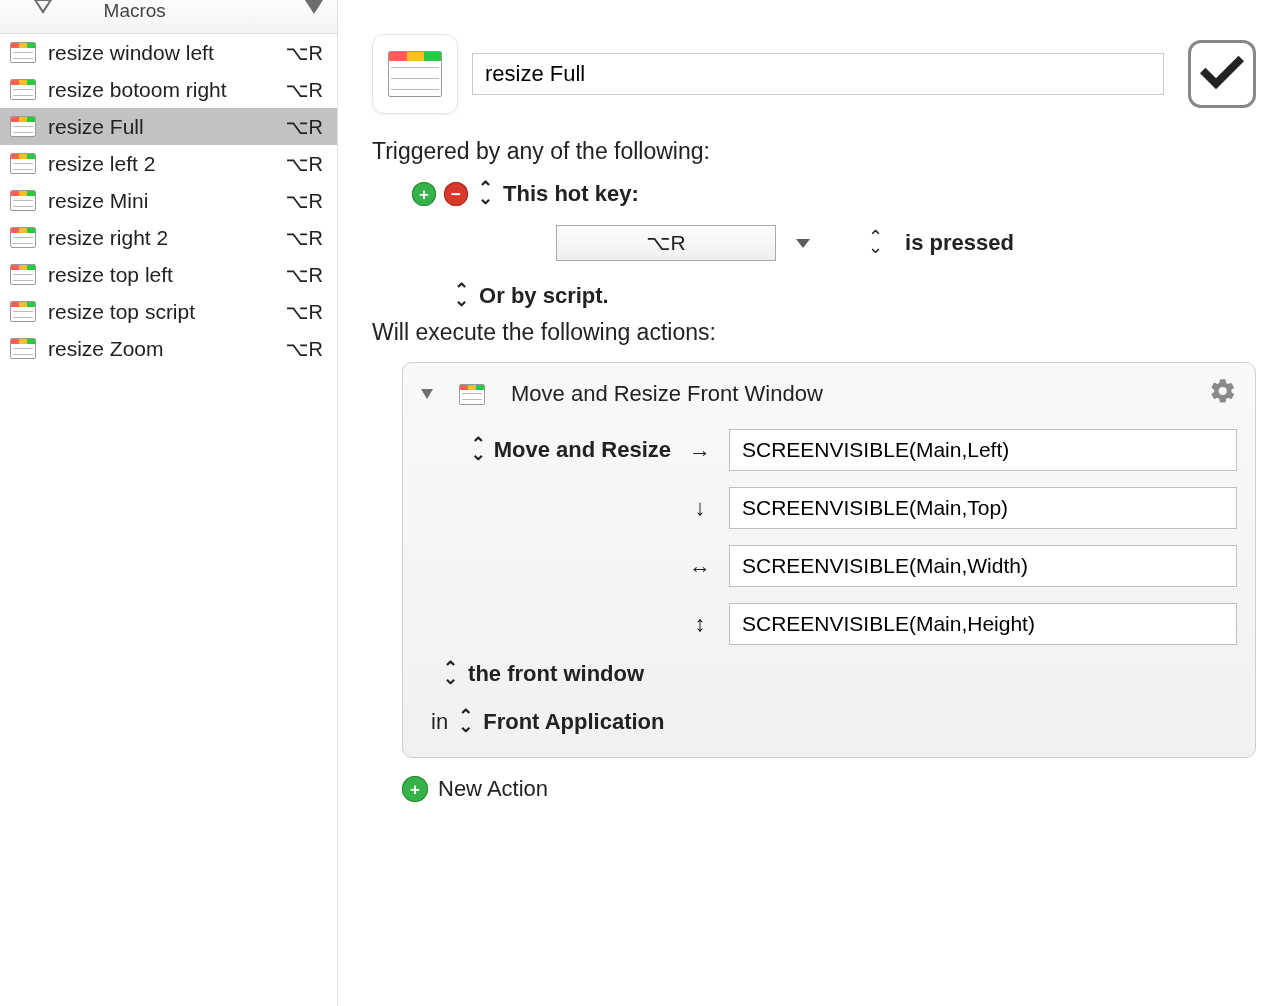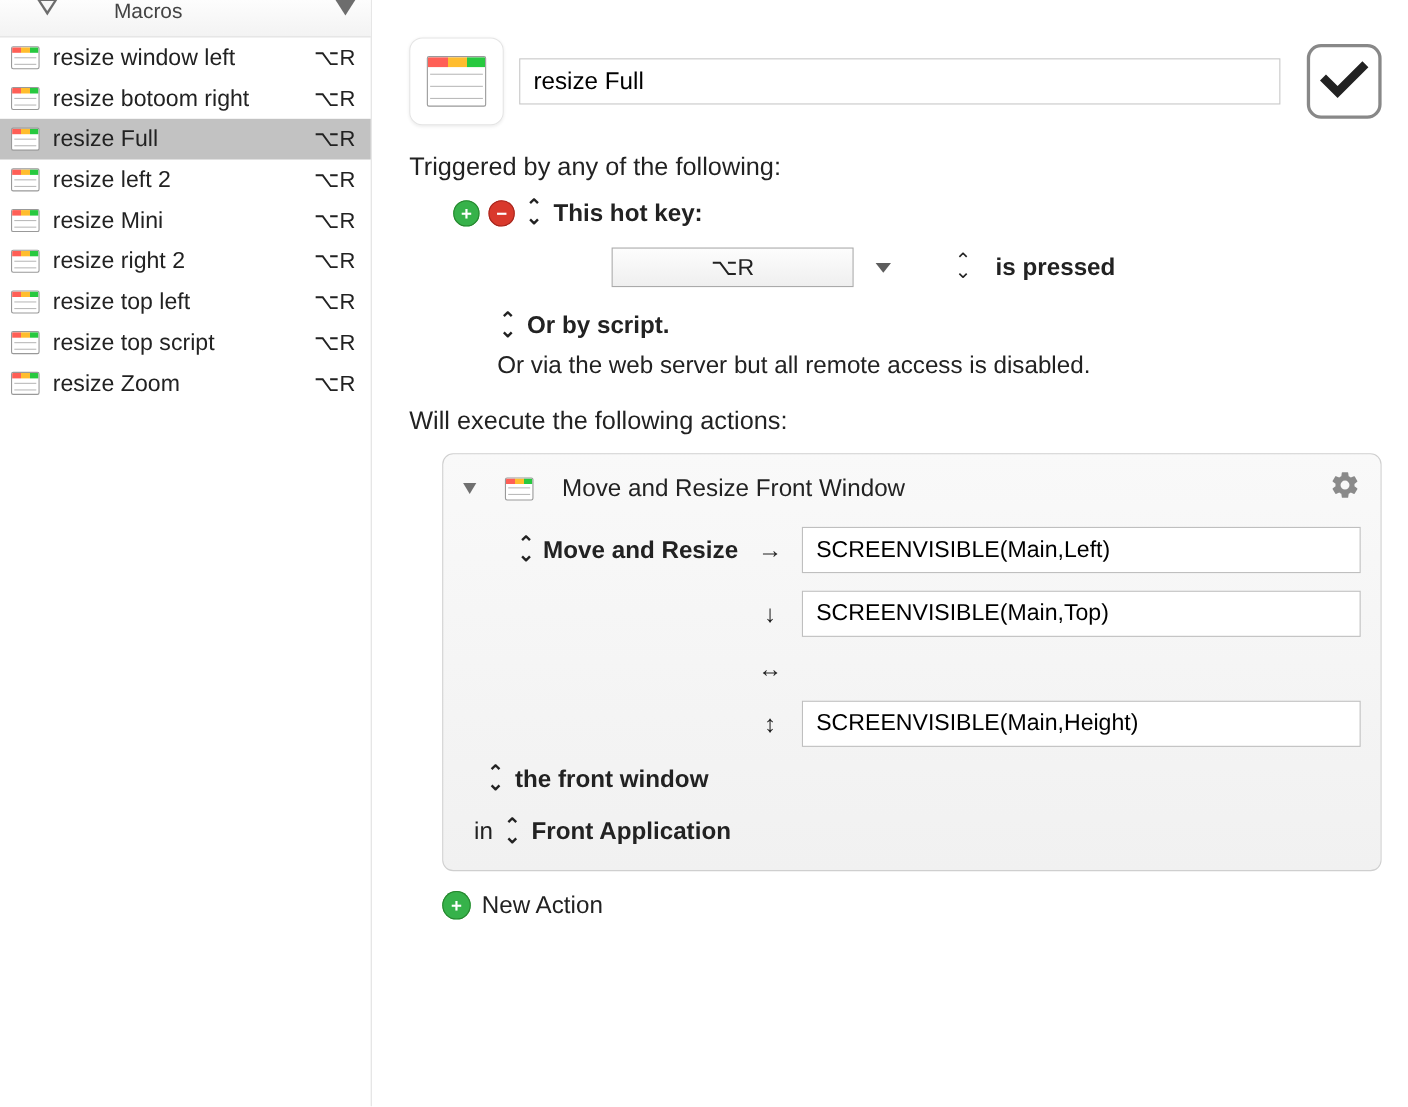--- a/index.html
+++ b/index.html
@@ -339,21 +339,20 @@
         <span class="bold600 sub">is pressed</span>
       </div>
 
       <div class="script-line">
         <span class="updown">
             <span>⌃</span>
             <span>⌄</span>
           </span>
         <span>Or by script.</span>
       </div>
-      <div style="font-size:22px;margin-bottom:24px;padding-left:40px;">Or via the web server but all remote access is disabled.</div>
     </div>
 
     <div class="section-label">Will execute the following actions:</div>
 
     <div class="action-box">
       <div class="action-head">
         <span class="tri-small"></span>
         <span class="macro-icon">
           <span class="tb"></span>
           <span class="bd">
@@ -383,20 +382,21 @@
 
       <div class="param-line">
         <div class="param-label-col"></div>
         <span class="arrow-col">↓</span>
         <input class="value-input" value="SCREENVISIBLE(Main,Top)" style="">
       </div>
 
       <div class="param-line">
         <div class="param-label-col"></div>
         <span class="arrow-col">↔</span>
+        <input class="value-input" value="SCREENVISIBLE(Main,Width)" style="">
       </div>
 
       <div class="param-line">
         <div class="param-label-col"></div>
         <span class="arrow-col">↕</span>
         <input class="value-input" value="SCREENVISIBLE(Main,Height)" style="">
       </div>
 
       <div class="row-inline" style="padding-left:20px;margin-bottom:22px;">
         <span class="updown">

